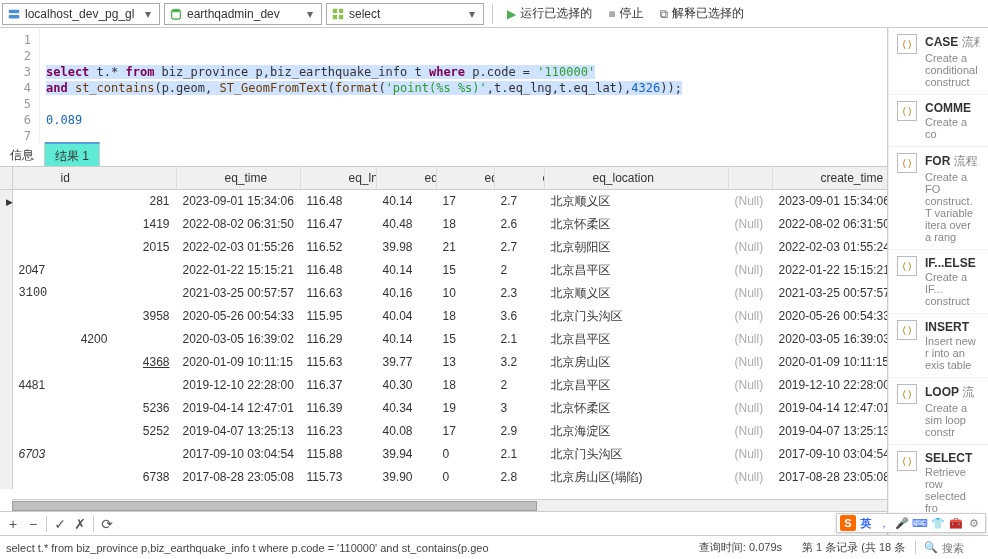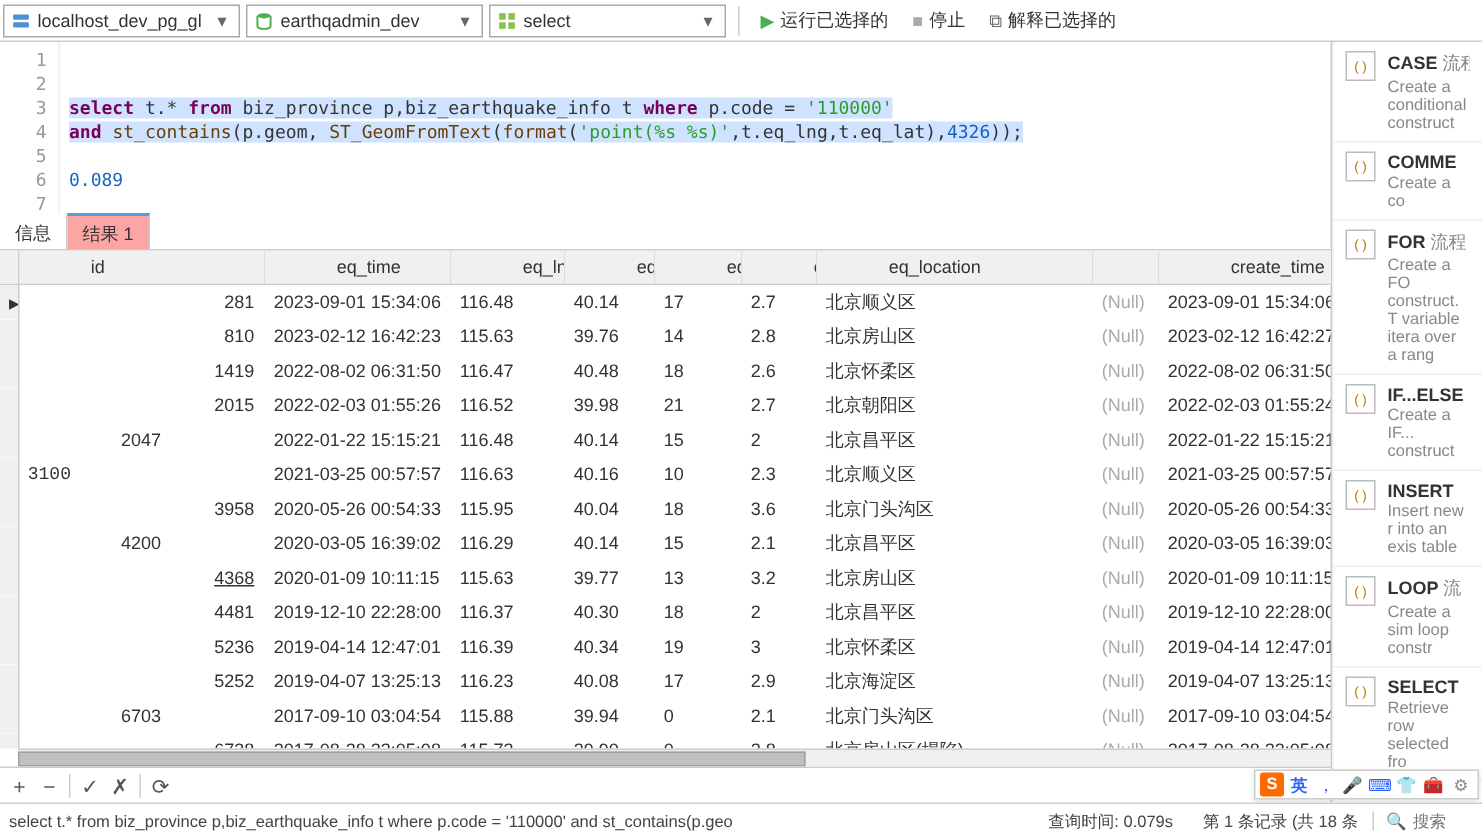--- a/index.html
+++ b/index.html
@@ -24,21 +24,21 @@
 .editor { display: flex; height: 115px; overflow: hidden; }
 .gutter { width: 40px; background: #fff; text-align: right; padding: 4px 8px 0 0; color: #999; font-family: Consolas, monospace; font-size: 12px; line-height: 16px; border-right: 1px solid #eee; }
 .code { flex: 1; padding: 4px 6px 0; font-family: Consolas, monospace; font-size: 12px; line-height: 16px; white-space: pre; overflow: hidden; }
 .code .kw { color: #7a0055; font-weight: bold; }
 .code .str { color: #2a9d2a; }
 .code .num { color: #1565c0; }
 .code .fn { color: #6a3e00; }
 .code .hl { background: #cfe2ff; }
 .tabs { display: flex; border-bottom: 1px solid #ccc; height: 24px; }
 .tab { padding: 4px 10px; cursor: pointer; border-right: 1px solid #ccc; }
-.tab.active { background: #fca5a5; border-top: 2px solid #5b9bd5; margin-top: -1px; }
+.tab.active { background: #5eead4; border-top: 2px solid #5b9bd5; margin-top: -1px; }
 .grid-wrap { flex: 1; overflow: hidden; position: relative; }
 .grid { position: absolute; top: 0; left: 0; right: 0; bottom: 12px; overflow: hidden; }
 table { border-collapse: collapse; width: 100%; table-layout: fixed; }
 th, td { text-align: left; padding: 3px 6px; height: 22px; white-space: nowrap; overflow: hidden; font-size: 12px; }
 th { background: #f0f0f0; font-weight: normal; border-right: 1px solid #ddd; border-bottom: 1px solid #ccc; position: sticky; top: 0; padding-left: 48px; }
 td { border-right: 1px solid transparent; }
 .null { color: #aaa; }
 .row-handle { width: 12px; background: #f0f0f0; border-right: 1px solid #ccc; }
 .row-marker { color: #333; font-size: 9px; }
 .hscroll { position: absolute; bottom: 0; left: 12px; right: 0; height: 12px; background: #f0f0f0; border-top: 1px solid #ccc; }
@@ -164,32 +164,20 @@
                 <td>116.48</td>
                 <td>40.14</td>
                 <td>17</td>
                 <td>2.7</td>
                 <td>北京顺义区</td>
                 <td class="null">(Null)</td>
                 <td>2023-09-01 15:34:06</td>
               </tr>
               <tr>
                 <td class="row-handle"></td>
-                <td style="text-align: right;">810</td>
-                <td>2023-02-12 16:42:23</td>
-                <td>115.63</td>
-                <td>39.76</td>
-                <td>14</td>
-                <td>2.8</td>
-                <td>北京房山区</td>
-                <td class="null">(Null)</td>
-                <td>2023-02-12 16:42:27</td>
-              </tr>
-              <tr>
-                <td class="row-handle"></td>
                 <td style="text-align: right;">1419</td>
                 <td>2022-08-02 06:31:50</td>
                 <td>116.47</td>
                 <td>40.48</td>
                 <td>18</td>
                 <td>2.6</td>
                 <td>北京怀柔区</td>
                 <td class="null">(Null)</td>
                 <td>2022-08-02 06:31:50</td>
               </tr>
@@ -200,21 +188,21 @@
                 <td>116.52</td>
                 <td>39.98</td>
                 <td>21</td>
                 <td>2.7</td>
                 <td>北京朝阳区</td>
                 <td class="null">(Null)</td>
                 <td>2022-02-03 01:55:24</td>
               </tr>
               <tr>
                 <td class="row-handle"></td>
-                <td style="text-align: center;">2047</td>
+                <td style="text-align: left;">2047</td>
                 <td>2022-01-22 15:15:21</td>
                 <td>116.48</td>
                 <td>40.14</td>
                 <td>15</td>
                 <td>2</td>
                 <td>北京昌平区</td>
                 <td class="null">(Null)</td>
                 <td>2022-01-22 15:15:21</td>
               </tr>
               <tr>
@@ -260,21 +248,21 @@
                 <td>115.63</td>
                 <td>39.77</td>
                 <td>13</td>
                 <td>3.2</td>
                 <td>北京房山区</td>
                 <td class="null">(Null)</td>
                 <td>2020-01-09 10:11:15</td>
               </tr>
               <tr>
                 <td class="row-handle"></td>
-                <td style="text-align: right;">4481</td>
+                <td style="">4481</td>
                 <td>2019-12-10 22:28:00</td>
                 <td>116.37</td>
                 <td>40.30</td>
                 <td>18</td>
                 <td>2</td>
                 <td>北京昌平区</td>
                 <td class="null">(Null)</td>
                 <td>2019-12-10 22:28:00</td>
               </tr>
               <tr>
@@ -296,21 +284,21 @@
                 <td>116.23</td>
                 <td>40.08</td>
                 <td>17</td>
                 <td>2.9</td>
                 <td>北京海淀区</td>
                 <td class="null">(Null)</td>
                 <td>2019-04-07 13:25:13</td>
               </tr>
               <tr>
                 <td class="row-handle"></td>
-                <td style="text-align: center;">6703</td>
+                <td style="text-align: left; font-style: italic;">6703</td>
                 <td>2017-09-10 03:04:54</td>
                 <td>115.88</td>
                 <td>39.94</td>
                 <td>0</td>
                 <td>2.1</td>
                 <td>北京门头沟区</td>
                 <td class="null">(Null)</td>
                 <td>2017-09-10 03:04:54</td>
               </tr>
               <tr>

